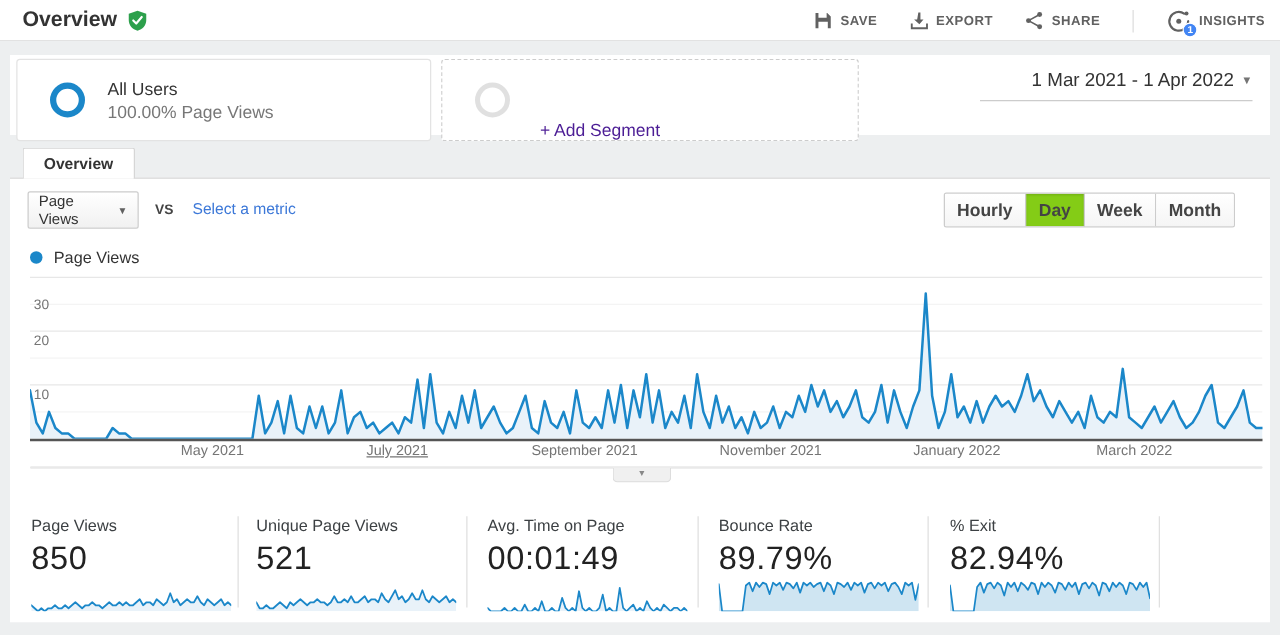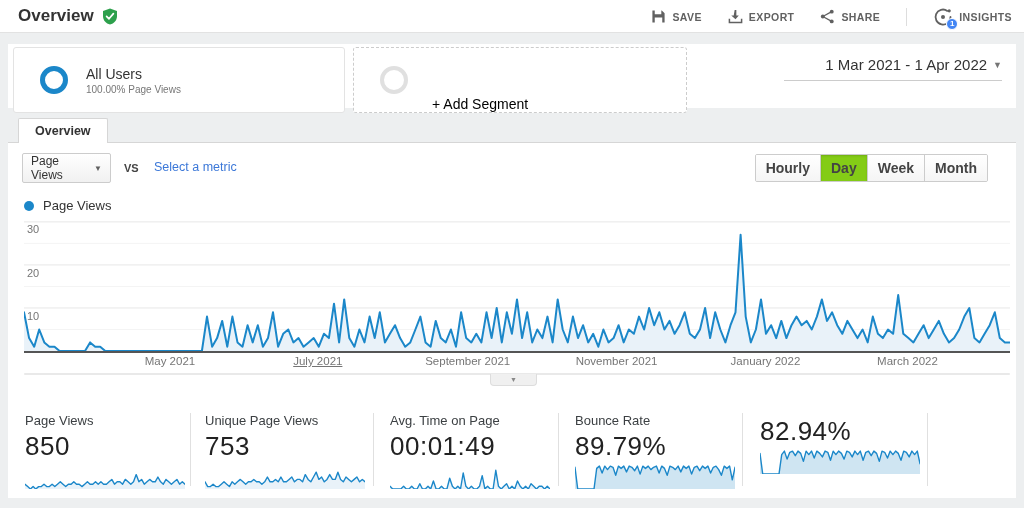--- a/index.html
+++ b/index.html
@@ -26,22 +26,22 @@
   .segments-bar { position:absolute; top:44px; left:8px; width:1008px; height:64px; background:#fff; }
   .segment-card { position:absolute; top:3px; height:66px; background:#fff; border:1px solid #e3e3e3;
                   border-radius:3px; display:flex; align-items:center; cursor:pointer; }
   .seg-all-users { left:5px; width:332px; }
   .seg-add { left:345px; width:334px; border:1px dashed #ccc; }
   .ring { border-radius:50%; margin-left:26px; flex:none; }
   .ring-blue { width:28px; height:28px; border:5px solid #1b87c9; }
   .ring-gray { width:28px; height:28px; border:4px solid #e0e0e0; }
   .seg-text { margin-left:18px; }
   .seg-title { font-size:14px; color:#333; }
-  .seg-sub { font-size:10px; color:#777; margin-top:2px; }
-  .add-segment-label { font-size:14px; color:#000000; margin-left:24px;margin-top:47px; }
+  .seg-sub { font-size:14px; color:#777; margin-top:2px; }
+  .add-segment-label { font-size:14px; color:#4c1d95; margin-left:24px;margin-top:47px; }
   .date-picker { position:absolute; right:14px; top:12px; text-align:right; cursor:pointer; }
   .date-text { font-size:15px; color:#333; }
   .date-caret { font-size:9px; color:#757575; margin-left:6px; vertical-align:2px; }
   .date-underline { margin-top:6px; height:1px; background:#ccc; width:218px; }
 
   
   .tab { position:absolute; top:118px; left:18px; height:25px; padding:0 16px; background:#fff;
          border:1px solid #d6d6d6; border-bottom:none; border-radius:2px 2px 0 0; z-index:2;
          display:flex; align-items:center; cursor:pointer; }
   .tab-label { font-size:12.5px; font-weight:bold; color:#333; }
@@ -187,21 +187,21 @@
 
     <div class="legend">
       <span class="legend-dot"></span>
       <span class="legend-label">Page Views</span>
     </div>
 
     <div class="chart-region">
       <div class="y-axis-labels" id="y-axis-labels">
           <span style="top: 94.962px;">10</span>
           <span style="top: 51.9241px;">20</span>
-          <span style="top: 8px;">30</span>
+          <span style="top: 23px;">30</span>
         </div>
       <svg width="986" height="136" viewBox="0 0 986 136" preserveAspectRatio="none">
           <line x1="0" y1="114.48101265822785" x2="986" y2="114.48101265822785" stroke="#f4f4f4" stroke-width="1"></line>
           <line x1="0" y1="71.44303797468355" x2="986" y2="71.44303797468355" stroke="#f4f4f4" stroke-width="1"></line>
           <line x1="0" y1="28.405063291139243" x2="986" y2="28.405063291139243" stroke="#f4f4f4" stroke-width="1"></line>
           <line x1="0" y1="92.96202531645571" x2="986" y2="92.96202531645571" stroke="#e7e7e7" stroke-width="1"></line>
           <line x1="0" y1="49.9240506329114" x2="986" y2="49.9240506329114" stroke="#e7e7e7" stroke-width="1"></line>
           <line x1="0" y1="6.886075949367097" x2="986" y2="6.886075949367097" stroke="#e7e7e7" stroke-width="1"></line>
           <path d="M0,136 L0.0,97.3 L5.1,123.1 L10.2,131.7 L15.2,114.5 L20.3,127.4 L25.4,131.7 L30.5,131.7 L35.6,136.0 L40.7,136.0 L45.7,136.0 L50.8,136.0 L55.9,136.0 L61.0,136.0 L66.1,127.4 L71.2,131.7 L76.2,131.7 L81.3,136.0 L86.4,136.0 L91.5,136.0 L96.6,136.0 L101.6,136.0 L106.7,136.0 L111.8,136.0 L116.9,136.0 L122.0,136.0 L127.1,136.0 L132.1,136.0 L137.2,136.0 L142.3,136.0 L147.4,136.0 L152.5,136.0 L157.6,136.0 L162.6,136.0 L167.7,136.0 L172.8,136.0 L177.9,136.0 L183.0,101.6 L188.1,131.7 L193.1,123.1 L198.2,105.9 L203.3,131.7 L208.4,101.6 L213.5,127.4 L218.5,131.7 L223.6,110.2 L228.7,127.4 L233.8,110.2 L238.9,131.7 L244.0,123.1 L249.0,97.3 L254.1,131.7 L259.2,118.8 L264.3,114.5 L269.4,127.4 L274.5,123.1 L279.5,131.7 L284.6,127.4 L289.7,123.1 L294.8,131.7 L299.9,118.8 L304.9,123.1 L310.0,88.7 L315.1,127.4 L320.2,84.4 L325.3,123.1 L330.4,131.7 L335.4,114.5 L340.5,127.4 L345.6,101.6 L350.7,123.1 L355.8,97.3 L360.9,127.4 L365.9,118.8 L371.0,110.2 L376.1,123.1 L381.2,131.7 L386.3,127.4 L391.4,114.5 L396.4,101.6 L401.5,127.4 L406.6,131.7 L411.7,105.9 L416.8,123.1 L421.8,127.4 L426.9,114.5 L432.0,131.7 L437.1,97.3 L442.2,123.1 L447.3,127.4 L452.3,118.8 L457.4,127.4 L462.5,97.3 L467.6,123.1 L472.7,93.0 L477.8,127.4 L482.8,97.3 L487.9,118.8 L493.0,84.4 L498.1,123.1 L503.2,97.3 L508.2,127.4 L513.3,114.5 L518.4,123.1 L523.5,101.6 L528.6,127.4 L533.7,84.4 L538.7,114.5 L543.8,127.4 L548.9,101.6 L554.0,123.1 L559.1,110.2 L564.2,127.4 L569.2,118.8 L574.3,131.7 L579.4,114.5 L584.5,127.4 L589.6,123.1 L594.6,110.2 L599.7,127.4 L604.8,114.5 L609.9,118.8 L615.0,101.6 L620.1,114.5 L625.1,93.0 L630.2,110.2 L635.3,97.3 L640.4,114.5 L645.5,105.9 L650.6,118.8 L655.6,110.2 L660.7,97.3 L665.8,118.8 L670.9,123.1 L676.0,114.5 L681.1,93.0 L686.1,123.1 L691.2,97.3 L696.3,114.5 L701.4,127.4 L706.5,110.2 L711.5,97.3 L716.6,19.8 L721.7,101.6 L726.8,127.4 L731.9,114.5 L737.0,84.4 L742.0,118.8 L747.1,110.2 L752.2,123.1 L757.3,105.9 L762.4,123.1 L767.5,110.2 L772.5,101.6 L777.6,110.2 L782.7,105.9 L787.8,114.5 L792.9,101.6 L797.9,84.4 L803.0,105.9 L808.1,97.3 L813.2,110.2 L818.3,118.8 L823.4,105.9 L828.4,114.5 L833.5,123.1 L838.6,114.5 L843.7,127.4 L848.8,101.6 L853.9,118.8 L858.9,123.1 L864.0,114.5 L869.1,118.8 L874.2,80.1 L879.3,118.8 L884.4,123.1 L889.4,127.4 L894.5,118.8 L899.6,110.2 L904.7,123.1 L909.8,114.5 L914.8,105.9 L919.9,118.8 L925.0,127.4 L930.1,123.1 L935.2,114.5 L940.3,101.6 L945.3,93.0 L950.4,123.1 L955.5,127.4 L960.6,118.8 L965.7,110.2 L970.8,97.3 L975.8,123.1 L980.9,127.4 L986.0,127.4 L986,136 Z" fill="#e9f2f9"></path>
           <polyline points="0.0,97.3 5.1,123.1 10.2,131.7 15.2,114.5 20.3,127.4 25.4,131.7 30.5,131.7 35.6,136.0 40.7,136.0 45.7,136.0 50.8,136.0 55.9,136.0 61.0,136.0 66.1,127.4 71.2,131.7 76.2,131.7 81.3,136.0 86.4,136.0 91.5,136.0 96.6,136.0 101.6,136.0 106.7,136.0 111.8,136.0 116.9,136.0 122.0,136.0 127.1,136.0 132.1,136.0 137.2,136.0 142.3,136.0 147.4,136.0 152.5,136.0 157.6,136.0 162.6,136.0 167.7,136.0 172.8,136.0 177.9,136.0 183.0,101.6 188.1,131.7 193.1,123.1 198.2,105.9 203.3,131.7 208.4,101.6 213.5,127.4 218.5,131.7 223.6,110.2 228.7,127.4 233.8,110.2 238.9,131.7 244.0,123.1 249.0,97.3 254.1,131.7 259.2,118.8 264.3,114.5 269.4,127.4 274.5,123.1 279.5,131.7 284.6,127.4 289.7,123.1 294.8,131.7 299.9,118.8 304.9,123.1 310.0,88.7 315.1,127.4 320.2,84.4 325.3,123.1 330.4,131.7 335.4,114.5 340.5,127.4 345.6,101.6 350.7,123.1 355.8,97.3 360.9,127.4 365.9,118.8 371.0,110.2 376.1,123.1 381.2,131.7 386.3,127.4 391.4,114.5 396.4,101.6 401.5,127.4 406.6,131.7 411.7,105.9 416.8,123.1 421.8,127.4 426.9,114.5 432.0,131.7 437.1,97.3 442.2,123.1 447.3,127.4 452.3,118.8 457.4,127.4 462.5,97.3 467.6,123.1 472.7,93.0 477.8,127.4 482.8,97.3 487.9,118.8 493.0,84.4 498.1,123.1 503.2,97.3 508.2,127.4 513.3,114.5 518.4,123.1 523.5,101.6 528.6,127.4 533.7,84.4 538.7,114.5 543.8,127.4 548.9,101.6 554.0,123.1 559.1,110.2 564.2,127.4 569.2,118.8 574.3,131.7 579.4,114.5 584.5,127.4 589.6,123.1 594.6,110.2 599.7,127.4 604.8,114.5 609.9,118.8 615.0,101.6 620.1,114.5 625.1,93.0 630.2,110.2 635.3,97.3 640.4,114.5 645.5,105.9 650.6,118.8 655.6,110.2 660.7,97.3 665.8,118.8 670.9,123.1 676.0,114.5 681.1,93.0 686.1,123.1 691.2,97.3 696.3,114.5 701.4,127.4 706.5,110.2 711.5,97.3 716.6,19.8 721.7,101.6 726.8,127.4 731.9,114.5 737.0,84.4 742.0,118.8 747.1,110.2 752.2,123.1 757.3,105.9 762.4,123.1 767.5,110.2 772.5,101.6 777.6,110.2 782.7,105.9 787.8,114.5 792.9,101.6 797.9,84.4 803.0,105.9 808.1,97.3 813.2,110.2 818.3,118.8 823.4,105.9 828.4,114.5 833.5,123.1 838.6,114.5 843.7,127.4 848.8,101.6 853.9,118.8 858.9,123.1 864.0,114.5 869.1,118.8 874.2,80.1 879.3,118.8 884.4,123.1 889.4,127.4 894.5,118.8 899.6,110.2 904.7,123.1 909.8,114.5 914.8,105.9 919.9,118.8 925.0,127.4 930.1,123.1 935.2,114.5 940.3,101.6 945.3,93.0 950.4,123.1 955.5,127.4 960.6,118.8 965.7,110.2 970.8,97.3 975.8,123.1 980.9,127.4 986.0,127.4" fill="none" stroke="#1b87c9" stroke-width="2" stroke-linejoin="round" stroke-linecap="round"></polyline>
@@ -227,21 +227,21 @@
         <div class="metric-label">Page Views</div>
         <div class="metric-value">850</div>
         <svg class="metric-spark" width="160" height="24" viewBox="0 0 160 24" preserveAspectRatio="none">
             <path d="M0,24 L0.0,19.2 L2.7,21.6 L5.4,24.0 L8.1,21.6 L10.8,24.0 L13.6,21.6 L16.3,21.6 L19.0,19.2 L21.7,21.6 L24.4,21.6 L27.1,19.2 L29.8,21.6 L32.5,19.2 L35.3,16.8 L38.0,19.2 L40.7,21.6 L43.4,19.2 L46.1,19.2 L48.8,16.8 L51.5,19.2 L54.2,19.2 L56.9,21.6 L59.7,19.2 L62.4,16.8 L65.1,19.2 L67.8,19.2 L70.5,16.8 L73.2,19.2 L75.9,16.8 L78.6,19.2 L81.4,19.2 L84.1,16.8 L86.8,14.4 L89.5,19.2 L92.2,16.8 L94.9,16.8 L97.6,19.2 L100.3,14.4 L103.1,16.8 L105.8,19.2 L108.5,16.8 L111.2,9.6 L113.9,16.8 L116.6,14.4 L119.3,19.2 L122.0,16.8 L124.7,14.4 L127.5,16.8 L130.2,16.8 L132.9,12.0 L135.6,16.8 L138.3,19.2 L141.0,14.4 L143.7,16.8 L146.4,19.2 L149.2,16.8 L151.9,14.4 L154.6,19.2 L157.3,16.8 L160.0,19.2 L160,24 Z" fill="#e9f2f9"></path>
             <polyline points="0.0,19.2 2.7,21.6 5.4,24.0 8.1,21.6 10.8,24.0 13.6,21.6 16.3,21.6 19.0,19.2 21.7,21.6 24.4,21.6 27.1,19.2 29.8,21.6 32.5,19.2 35.3,16.8 38.0,19.2 40.7,21.6 43.4,19.2 46.1,19.2 48.8,16.8 51.5,19.2 54.2,19.2 56.9,21.6 59.7,19.2 62.4,16.8 65.1,19.2 67.8,19.2 70.5,16.8 73.2,19.2 75.9,16.8 78.6,19.2 81.4,19.2 84.1,16.8 86.8,14.4 89.5,19.2 92.2,16.8 94.9,16.8 97.6,19.2 100.3,14.4 103.1,16.8 105.8,19.2 108.5,16.8 111.2,9.6 113.9,16.8 116.6,14.4 119.3,19.2 122.0,16.8 124.7,14.4 127.5,16.8 130.2,16.8 132.9,12.0 135.6,16.8 138.3,19.2 141.0,14.4 143.7,16.8 146.4,19.2 149.2,16.8 151.9,14.4 154.6,19.2 157.3,16.8 160.0,19.2" fill="none" stroke="#1b87c9" stroke-width="1.4" stroke-linejoin="round" stroke-linecap="round"></polyline>
           </svg>
       </div>
       <div class="card-divider" style="left:182px"></div>
       <div class="metric-card" style="left:197px">
         <div class="metric-label">Unique Page Views</div>
-        <div class="metric-value">753</div>
+        <div class="metric-value">521</div>
         <svg class="metric-spark" width="160" height="24" viewBox="0 0 160 24" preserveAspectRatio="none">
             <path d="M0,24 L0.0,16.8 L2.7,21.6 L5.4,21.6 L8.1,19.2 L10.8,21.6 L13.6,21.6 L16.3,19.2 L19.0,16.8 L21.7,19.2 L24.4,21.6 L27.1,16.8 L29.8,19.2 L32.5,16.8 L35.3,14.4 L38.0,16.8 L40.7,19.2 L43.4,16.8 L46.1,16.8 L48.8,14.4 L51.5,16.8 L54.2,16.8 L56.9,19.2 L59.7,16.8 L62.4,12.0 L65.1,16.8 L67.8,16.8 L70.5,14.4 L73.2,16.8 L75.9,12.0 L78.6,16.8 L81.4,16.8 L84.1,14.4 L86.8,12.0 L89.5,16.8 L92.2,14.4 L94.9,14.4 L97.6,16.8 L100.3,9.6 L103.1,14.4 L105.8,16.8 L108.5,12.0 L111.2,7.2 L113.9,14.4 L116.6,12.0 L119.3,16.8 L122.0,14.4 L124.7,9.6 L127.5,14.4 L130.2,14.4 L132.9,7.2 L135.6,14.4 L138.3,16.8 L141.0,12.0 L143.7,14.4 L146.4,16.8 L149.2,14.4 L151.9,12.0 L154.6,16.8 L157.3,14.4 L160.0,16.8 L160,24 Z" fill="#e9f2f9"></path>
             <polyline points="0.0,16.8 2.7,21.6 5.4,21.6 8.1,19.2 10.8,21.6 13.6,21.6 16.3,19.2 19.0,16.8 21.7,19.2 24.4,21.6 27.1,16.8 29.8,19.2 32.5,16.8 35.3,14.4 38.0,16.8 40.7,19.2 43.4,16.8 46.1,16.8 48.8,14.4 51.5,16.8 54.2,16.8 56.9,19.2 59.7,16.8 62.4,12.0 65.1,16.8 67.8,16.8 70.5,14.4 73.2,16.8 75.9,12.0 78.6,16.8 81.4,16.8 84.1,14.4 86.8,12.0 89.5,16.8 92.2,14.4 94.9,14.4 97.6,16.8 100.3,9.6 103.1,14.4 105.8,16.8 108.5,12.0 111.2,7.2 113.9,14.4 116.6,12.0 119.3,16.8 122.0,14.4 124.7,9.6 127.5,14.4 130.2,14.4 132.9,7.2 135.6,14.4 138.3,16.8 141.0,12.0 143.7,14.4 146.4,16.8 149.2,14.4 151.9,12.0 154.6,16.8 157.3,14.4 160.0,16.8" fill="none" stroke="#1b87c9" stroke-width="1.4" stroke-linejoin="round" stroke-linecap="round"></polyline>
           </svg>
       </div>
       <div class="card-divider" style="left:365px"></div>
       <div class="metric-card" style="left:382px">
         <div class="metric-label">Avg. Time on Page</div>
         <div class="metric-value">00:01:49</div>
         <svg class="metric-spark" width="160" height="24" viewBox="0 0 160 24" preserveAspectRatio="none">
@@ -253,20 +253,21 @@
       <div class="metric-card" style="left:567px">
         <div class="metric-label">Bounce Rate</div>
         <div class="metric-value">89.79%</div>
         <svg class="metric-spark" width="160" height="24" viewBox="0 0 160 24" preserveAspectRatio="none">
             <path d="M0,24 L0.0,2.3 L2.7,24.0 L5.4,24.0 L8.1,24.0 L10.8,24.0 L13.6,24.0 L16.3,24.0 L19.0,24.0 L21.7,3.4 L24.4,1.1 L27.1,8.0 L29.8,1.1 L32.5,4.6 L35.3,1.1 L38.0,2.3 L40.7,10.3 L43.4,1.1 L46.1,3.4 L48.8,1.1 L51.5,6.9 L54.2,1.1 L56.9,2.3 L59.7,5.7 L62.4,1.1 L65.1,9.1 L67.8,1.1 L70.5,3.4 L73.2,1.1 L75.9,4.6 L78.6,2.3 L81.4,1.1 L84.1,8.0 L86.8,1.1 L89.5,3.4 L92.2,10.3 L94.9,1.1 L97.6,2.3 L100.3,4.6 L103.1,1.1 L105.8,6.9 L108.5,1.1 L111.2,3.4 L113.9,1.1 L116.6,9.1 L119.3,2.3 L122.0,1.1 L124.7,5.7 L127.5,1.1 L130.2,3.4 L132.9,1.1 L135.6,8.0 L138.3,2.3 L141.0,1.1 L143.7,4.6 L146.4,10.3 L149.2,1.1 L151.9,3.4 L154.6,1.1 L157.3,14.9 L160.0,2.3 L160,24 Z" fill="#cfe5f2"></path>
             <polyline points="0.0,2.3 2.7,24.0 5.4,24.0 8.1,24.0 10.8,24.0 13.6,24.0 16.3,24.0 19.0,24.0 21.7,3.4 24.4,1.1 27.1,8.0 29.8,1.1 32.5,4.6 35.3,1.1 38.0,2.3 40.7,10.3 43.4,1.1 46.1,3.4 48.8,1.1 51.5,6.9 54.2,1.1 56.9,2.3 59.7,5.7 62.4,1.1 65.1,9.1 67.8,1.1 70.5,3.4 73.2,1.1 75.9,4.6 78.6,2.3 81.4,1.1 84.1,8.0 86.8,1.1 89.5,3.4 92.2,10.3 94.9,1.1 97.6,2.3 100.3,4.6 103.1,1.1 105.8,6.9 108.5,1.1 111.2,3.4 113.9,1.1 116.6,9.1 119.3,2.3 122.0,1.1 124.7,5.7 127.5,1.1 130.2,3.4 132.9,1.1 135.6,8.0 138.3,2.3 141.0,1.1 143.7,4.6 146.4,10.3 149.2,1.1 151.9,3.4 154.6,1.1 157.3,14.9 160.0,2.3" fill="none" stroke="#1b87c9" stroke-width="1.4" stroke-linejoin="round" stroke-linecap="round"></polyline>
           </svg>
       </div>
       <div class="card-divider" style="left:734px"></div>
       <div class="metric-card" style="left:752px">
+        <div class="metric-label">% Exit</div>
         <div class="metric-value">82.94%</div>
         <svg class="metric-spark" width="160" height="24" viewBox="0 0 160 24" preserveAspectRatio="none">
             <path d="M0,24 L0.0,3.4 L2.7,24.0 L5.4,24.0 L8.1,24.0 L10.8,24.0 L13.6,24.0 L16.3,24.0 L19.0,24.0 L21.7,4.6 L24.4,1.1 L27.1,9.1 L29.8,2.3 L32.5,1.1 L35.3,5.7 L38.0,1.1 L40.7,3.4 L43.4,11.4 L46.1,1.1 L48.8,4.6 L51.5,1.1 L54.2,8.0 L56.9,1.1 L59.7,3.4 L62.4,6.9 L65.1,1.1 L67.8,2.3 L70.5,10.3 L73.2,1.1 L75.9,4.6 L78.6,1.1 L81.4,3.4 L84.1,9.1 L86.8,1.1 L89.5,2.3 L92.2,6.9 L94.9,1.1 L97.6,4.6 L100.3,1.1 L103.1,10.3 L105.8,2.3 L108.5,1.1 L111.2,5.7 L113.9,1.1 L116.6,3.4 L119.3,11.4 L122.0,1.1 L124.7,2.3 L127.5,8.0 L130.2,1.1 L132.9,4.6 L135.6,1.1 L138.3,3.4 L141.0,10.3 L143.7,1.1 L146.4,2.3 L149.2,6.9 L151.9,1.1 L154.6,4.6 L157.3,1.1 L160.0,13.7 L160,24 Z" fill="#cfe5f2"></path>
             <polyline points="0.0,3.4 2.7,24.0 5.4,24.0 8.1,24.0 10.8,24.0 13.6,24.0 16.3,24.0 19.0,24.0 21.7,4.6 24.4,1.1 27.1,9.1 29.8,2.3 32.5,1.1 35.3,5.7 38.0,1.1 40.7,3.4 43.4,11.4 46.1,1.1 48.8,4.6 51.5,1.1 54.2,8.0 56.9,1.1 59.7,3.4 62.4,6.9 65.1,1.1 67.8,2.3 70.5,10.3 73.2,1.1 75.9,4.6 78.6,1.1 81.4,3.4 84.1,9.1 86.8,1.1 89.5,2.3 92.2,6.9 94.9,1.1 97.6,4.6 100.3,1.1 103.1,10.3 105.8,2.3 108.5,1.1 111.2,5.7 113.9,1.1 116.6,3.4 119.3,11.4 122.0,1.1 124.7,2.3 127.5,8.0 130.2,1.1 132.9,4.6 135.6,1.1 138.3,3.4 141.0,10.3 143.7,1.1 146.4,2.3 149.2,6.9 151.9,1.1 154.6,4.6 157.3,1.1 160.0,13.7" fill="none" stroke="#1b87c9" stroke-width="1.4" stroke-linejoin="round" stroke-linecap="round"></polyline>
           </svg>
       </div>
       <div class="card-divider" style="left:919px"></div>
     </div>
   </div>
 

